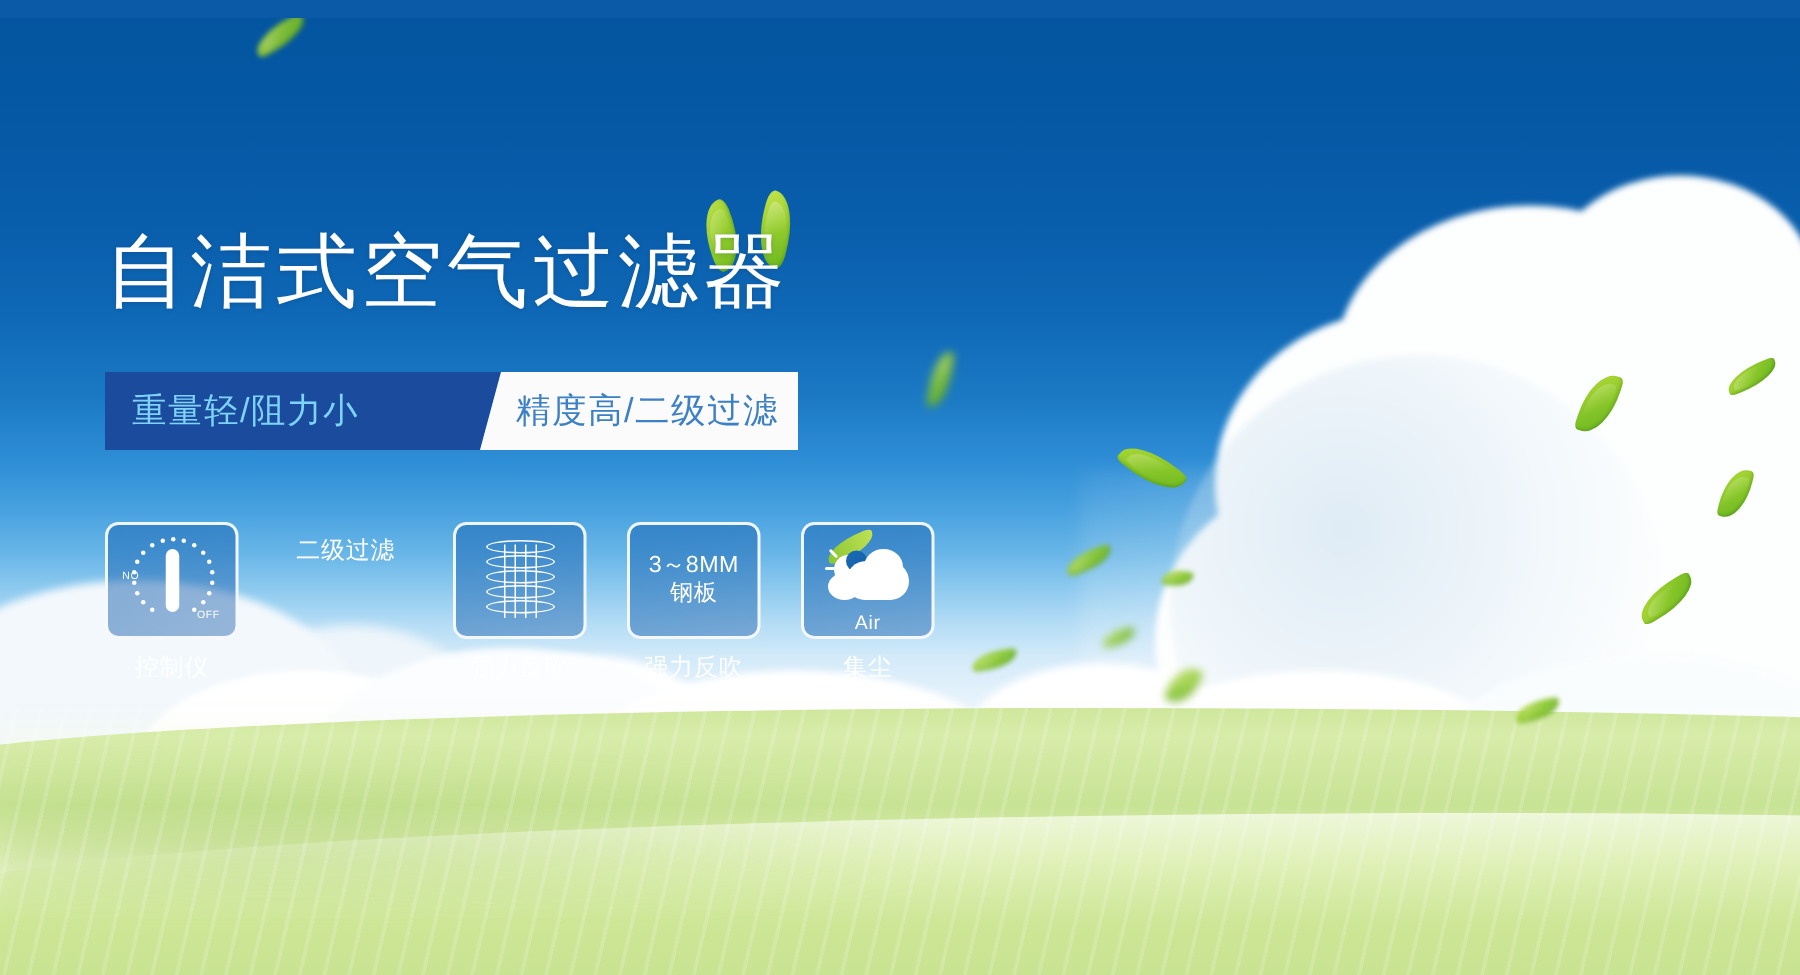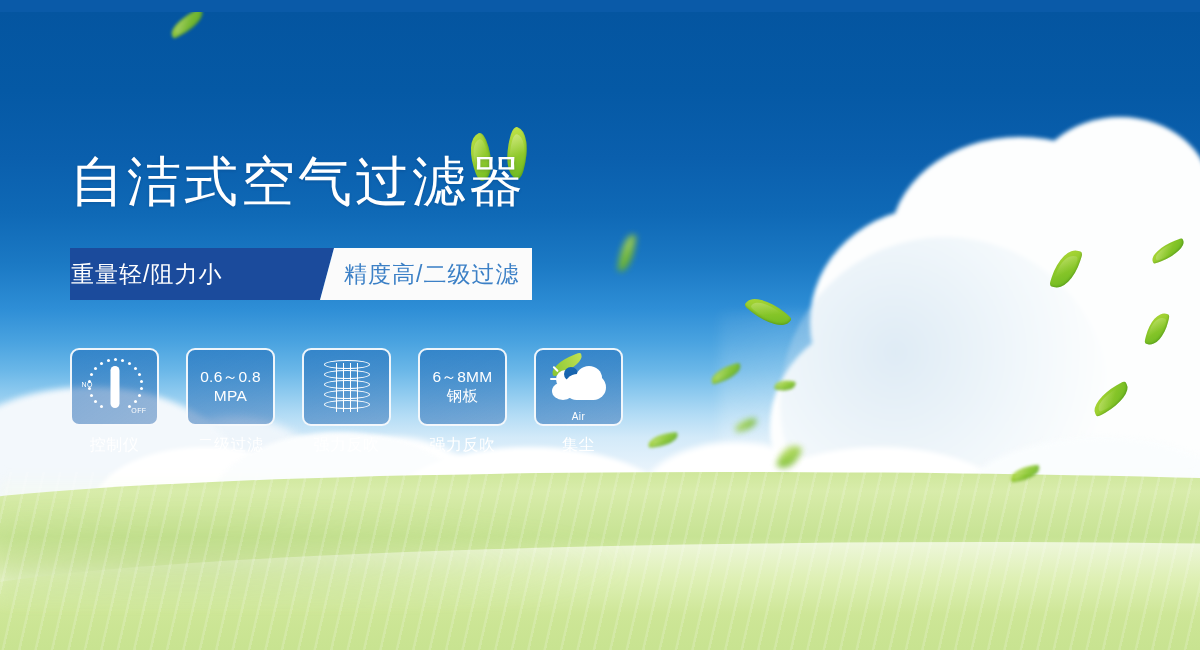--- a/index.html
+++ b/index.html
@@ -134,21 +134,21 @@
   }
   .subRight {
     position:absolute; left:250px; top:0; width:212px; height:52px;
     background:#fbfbfb;
     clip-path:polygon(14px 0, 212px 0, 212px 52px, 0 52px);
   }
   .subLeft span, .subRight span {
     position:absolute; top:50%; transform:translateY(-50%);
     font-size:23px; letter-spacing:1px; white-space:nowrap;
   }
-  .subLeft span { left:1px; color:#ffffff;text-align:center; }
+  .subLeft span { left:18px; color:#7dd3fc;text-align:center; }
   .subRight span { left:24px; color:#3c80c6; }
 
   
   .features { position:absolute; left:70px; top:336px; display:flex; gap:27px; }
   .feat { width:89px; display:flex; flex-direction:column; align-items:center; }
   .featBox {
     width:89px; height:78px; border:2px solid rgba(255,255,255,.92);
     border-radius:9px; position:relative;
     background:linear-gradient(145deg, rgba(28,105,182,.55) 0%, rgba(22,90,168,.42) 100%);
     display:flex; flex-direction:column; align-items:center; justify-content:center;
@@ -177,21 +177,21 @@
 
   
   .airicon { position:relative; width:62px; height:46px; }
   .airicon .c1 { position:absolute; left:16px; top:10px; width:42px; height:26px; background:#fff; border-radius:14px 14px 13px 13px; }
   .airicon .c2 { position:absolute; left:28px; top:2px; width:26px; height:24px; background:#fff; border-radius:50%; }
   .airicon .c3 { position:absolute; left:4px; top:18px; width:22px; height:18px; background:#fff; border-radius:50%; }
   .airicon .sun { position:absolute; left:8px; top:6px; width:19px; height:19px; background:#fff; border-radius:50%; }
   .airicon .cut  { position:absolute; left:16px; top:3px; width:14px; height:14px; border-radius:50%;
                    background:linear-gradient(145deg,#1a69b4,#1560aa); }
   .airicon .ray  { position:absolute; background:#fff; border-radius:2px; }
-  .airicon .airtxt { position:absolute; left:0; right:0; bottom:-12px; text-align:center; font-size:10px; color:#fff; letter-spacing:.5px; }
+  .airicon .airtxt { position:absolute; left:0; right:0; bottom:-12px; text-align:center; font-size:13px; color:#fff; letter-spacing:.5px; }
   .airleaf {
     position:absolute; left:2px; top:-6px; width:34px; height:13px;
     background:linear-gradient(90deg,#8ec92a,#c6e64e);
     border-radius:80% 14% 80% 14%; transform:rotate(-22deg); opacity:.95;
   }
 </style>
 </head>
 <body>
 
 <div class="banner">
@@ -287,26 +287,20 @@
           <i class="dot" style="left:11px;top:43px"></i>
           <i class="dot" style="left:51px;top:43px"></i>
           <i class="dot" style="left:17px;top:48px"></i>
           <i class="dot" style="left:45px;top:48px"></i>
         </div>
       </div>
       <div class="featLabel">控制仪</div>
     </div>
 
     <div class="feat">
-      <div class="featBox">
-        <div class="featText">
-          <div>0.6～0.8</div>
-          <div>MPA</div>
-        </div>
-      </div>
       <div class="featLabel">二级过滤</div>
     </div>
 
     <div class="feat">
       <div class="featBox">
         <div class="coil">
           <i class="vline" style="left:12px"></i>
           <i class="vline" style="left:19px"></i>
           <i class="vline" style="left:26px"></i>
           <i class="vline" style="left:33px"></i>
@@ -316,21 +310,21 @@
           <i class="ring" style="top:32px"></i>
           <i class="ring" style="top:42px"></i>
         </div>
       </div>
       <div class="featLabel">强力反吹</div>
     </div>
 
     <div class="feat">
       <div class="featBox">
         <div class="featText">
-          <div>6～8MM</div>
+          <div>3～8MM</div>
           <div>钢板</div>
         </div>
       </div>
       <div class="featLabel">强力反吹</div>
     </div>
 
     <div class="feat">
       <div class="featBox">
         <div class="airicon">
           <i class="airleaf"></i>

